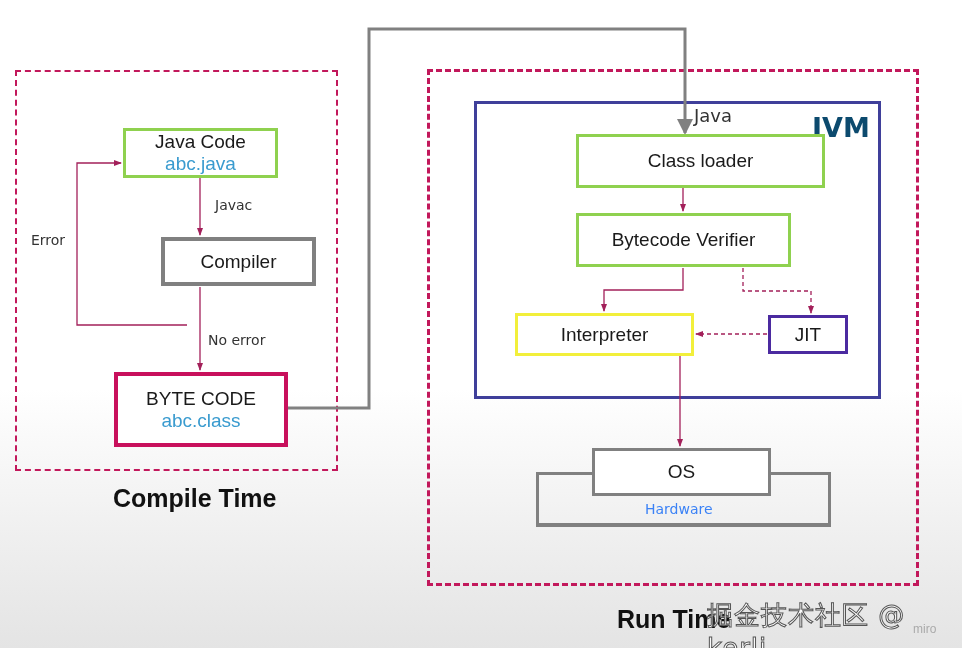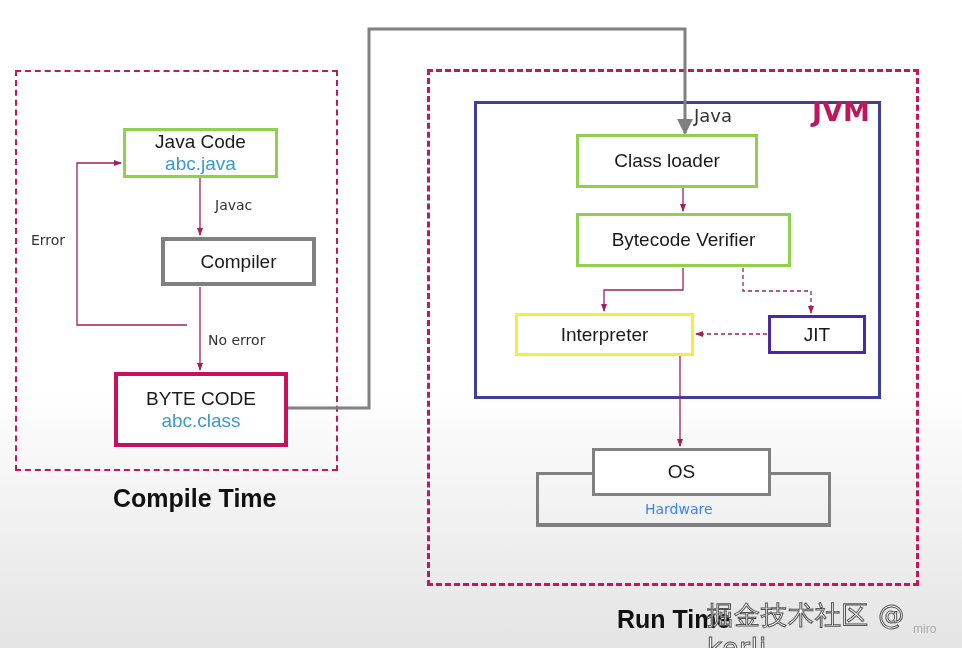--- a/index.html
+++ b/index.html
@@ -24,21 +24,21 @@
   }
   .miro { position: absolute; font-family: Liberation Sans, sans-serif; font-size: 12px; color: #aaa; }
 </style>
 </head>
 <body>
 
 <div class="abs" style="left:15px;top:70px;width:323px;height:401px;border:2px dashed #c2185b;"></div>
 <div class="abs" style="left:427px;top:69px;width:492px;height:517px;border:3px dashed #c2185b;"></div>
 
 <div class="abs" style="left:474px;top:101px;width:407px;height:298px;border:3px solid #3f3f9a;"></div>
-<div class="abs" style="left:812px;top:96px;font-family:'DejaVu Sans',sans-serif;font-weight:bold;font-size:27px;color:#be185d;">JVM</div>
+<div class="abs" style="left:812px;top:112px;font-family:'DejaVu Sans',sans-serif;font-weight:bold;font-size:27px;color:#0c4a6e;">JVM</div>
 
 <svg class="lines">
   <defs>
     <marker id="arrowR" markerWidth="8" markerHeight="8" refX="7" refY="4" orient="auto" markerUnits="userSpaceOnUse">
       <path d="M0,1 L8,4 L0,7 Z" fill="#a3205a"></path>
     </marker>
     <marker id="arrowG" markerWidth="16" markerHeight="16" refX="14" refY="8" orient="auto" markerUnits="userSpaceOnUse">
       <path d="M0,0 L16,8 L0,16 Z" fill="#808080"></path>
     </marker>
   </defs>
@@ -72,30 +72,30 @@
 </div>
 <div class="label-small" style="left:31px;top:232px;">Error</div>
 <div class="label-small" style="left:208px;top:332px;">No error</div>
 <div class="box" style="left:114px;top:372px;width:174px;height:75px;border:4px solid #c8105c;">
   <span>BYTE CODE</span>
   <span class="sub">abc.class</span>
 </div>
 <div class="section-title" style="left:113px;top:484px;">Compile Time</div>
 
 <div class="label-small" style="left:694px;top:105px;font-size:18px;">Java</div>
-<div class="box" style="left:576px;top:134px;width:182px;height:54px;border:3px solid #8fd14f;">
+<div class="box" style="left:576px;top:134px;width:249px;height:54px;border:3px solid #8fd14f;">
   <span>Class loader</span>
 </div>
 <div class="box" style="left:576px;top:213px;width:215px;height:54px;border:3px solid #8fd14f;">
   <span>Bytecode Verifier</span>
 </div>
 <div class="box" style="left:515px;top:313px;width:179px;height:43px;border:3px solid #f2ef3b;">
   <span>Interpreter</span>
 </div>
-<div class="box" style="left:768px;top:315px;width:98px;height:39px;border:3px solid #4b2aa0;">
+<div class="box" style="left:768px;top:315px;width:80px;height:39px;border:3px solid #4b2aa0;">
   <span>JIT</span>
 </div>
 
 <div class="abs" style="left:536px;top:472px;width:295px;height:55px;border:3px solid #808080;border-bottom-width:4px;background:transparent;"></div>
 <div class="label-small" style="left:645px;top:501px;color:#3b82f6;">Hardware</div>
 <div class="box" style="left:592px;top:448px;width:179px;height:48px;border:3px solid #808080;">
   <span>OS</span>
 </div>
 
 <div class="section-title" style="left:617px;top:605px;text-align:right;">Run Time</div>

